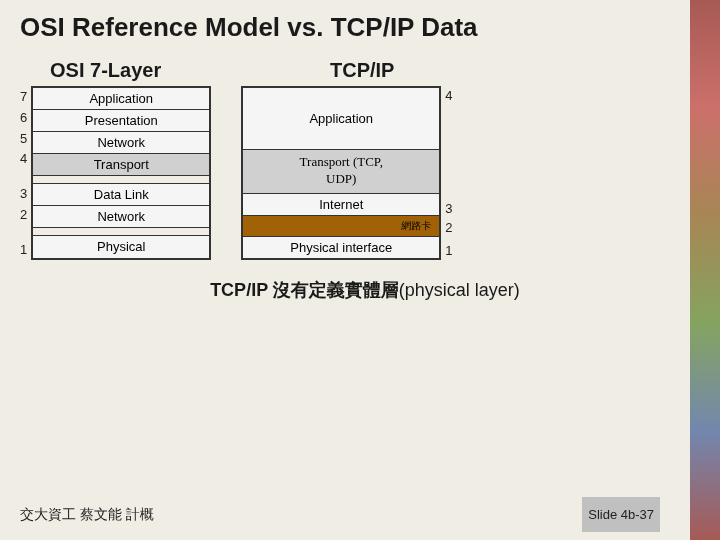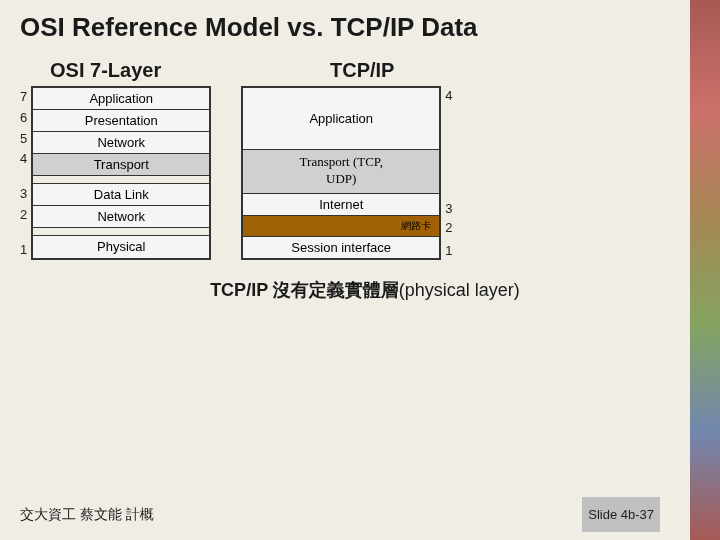--- a/index.html
+++ b/index.html
@@ -276,21 +276,21 @@
         <tr>
           <td class="tcp-trans" style="height: 44px; line-height: 1.3; font-family: Liberation Serif, serif;">Transport (TCP,<br>UDP)</td>
         </tr>
         <tr>
           <td class="tcp-internet">Internet</td>
         </tr>
         <tr>
           <td class="tcp-netcard">網路卡</td>
         </tr>
         <tr>
-          <td class="tcp-netif">Session interface</td>
+          <td class="tcp-netif">Physical interface</td>
         </tr>
       </tbody>
         </table>
       <div class="tcp-numbers-right">
         <div class="tcp-num">4</div>
         <div style="flex:2;"></div>
         <div class="tcp-num">3</div>
         <div class="tcp-num">2</div>
         <div style="margin:2px 0;"></div>
         <div class="tcp-num">1</div>

